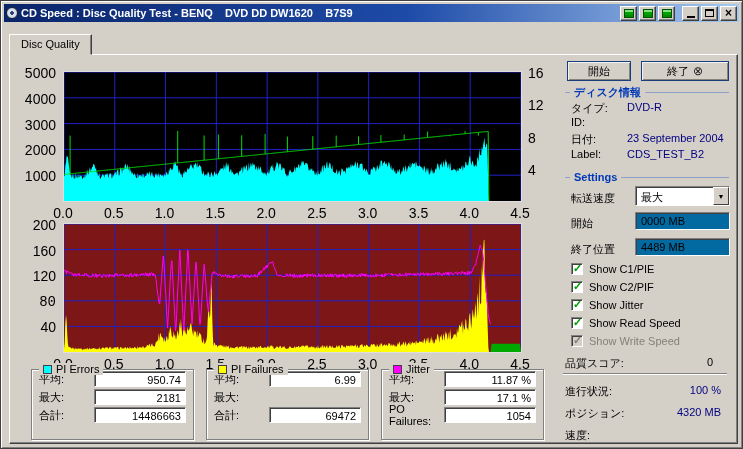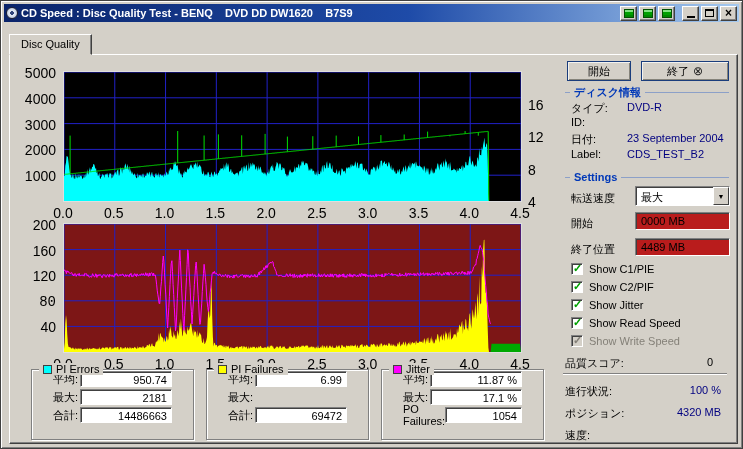--- a/index.html
+++ b/index.html
@@ -32,29 +32,29 @@
   #chart-bottom{left:53px;top:168px;width:459px;height:130px;background:#7d1616;}
   .yaxis{position:absolute;width:50px;}
   #yl-top{left:0;top:16px;height:131px;}
   #yr-top{left:514px;top:16px;width:28px;height:131px;}
   #yl-bottom{left:0;top:168px;height:130px;}
   .xaxis{position:absolute;left:53px;width:460px;height:12px;}
   #xt-top{top:150px;}
   #xt-bottom{top:301px;}
   .tick{position:absolute;font-size:14px;color:#000;}
   #yl-top .tick,#yl-bottom .tick{right:4px;}
-  #yr-top .tick{left:4px;margin-top:32px;}
+  #yr-top .tick{left:4px;}
   .xtick{transform:translateX(-50%);}
   
   .lg{position:absolute;top:314px;width:163px;height:71px;border:1px solid #808080;
     box-shadow:inset 1px 1px 0 #fff,1px 1px 0 #fff;}
   .lg-title{position:absolute;top:-7px;left:7px;background:#d4d0c8;padding:0 4px;font-size:11px;
     display:flex;align-items:center;gap:4px;}
   .sq{width:9px;height:9px;border:1px solid #404040;display:inline-block;}
-  .lg-row{display:flex;align-items:center;height:18px;margin:0 21px;}
+  .lg-row{display:flex;align-items:center;height:18px;margin:0 7px;}
   .lg-row:first-of-type{margin-top:9px;}
   .lg-label{flex:1;font-size:11px;}
   .lg-val{width:92px;height:16px;background:#fff;font-size:11px;line-height:14px;text-align:right;
     padding:1px 4px 0 2px;border:1px solid;border-color:#808080 #fff #fff #808080;box-shadow:inset 1px 1px 0 #404040;}
   
   .panel{position:absolute;left:547px;top:0;width:178px;height:389px;}
   .btn{position:absolute;background:#d4d0c8;font-size:11px;color:#000;text-align:center;
     border:1px solid #1a3d7c;box-shadow:inset 1px 1px 0 #f3f2ee,inset -1px -1px 0 #85837a;
     display:flex;align-items:center;justify-content:center;gap:4px;padding:0;}
   .btn-start{left:10px;top:6px;width:64px;height:20px;}
@@ -65,21 +65,21 @@
   .section-h::before{content:"";width:5px;border-top:1px solid #8ca0c8;}
   .section-h::after{content:"";flex:1;border-top:1px solid #8ca0c8;}
   .prow{position:absolute;font-size:11px;color:#000;white-space:nowrap;}
   .pval{color:#000080;}
   .combo{position:absolute;left:78px;width:95px;height:20px;background:#fff;
     border:1px solid;border-color:#808080 #fff #fff #808080;box-shadow:inset 1px 1px 0 #404040;display:flex;}
   .combo-text{flex:1;font-size:11px;padding:3px 0 0 5px;border-radius:6px;}
   .combo-btn{width:16px;background:#d4d0c8;border:1px solid;border-color:#fff #404040 #404040 #fff;
     display:flex;align-items:center;justify-content:center;}
   .combo-arrow{font-size:7px;line-height:7px;}
-  .field{position:absolute;left:78px;width:95px;height:18px;background:#b91c1c;font-size:11px;
+  .field{position:absolute;left:78px;width:95px;height:18px;background:#0369a1;font-size:11px;
     padding:2px 0 0 5px;border:1px solid;border-color:#808080 #fff #fff #808080;box-shadow:inset 1px 1px 0 #404040;}
   .cbrow{position:absolute;left:14px;height:16px;display:flex;align-items:center;gap:6px;}
   .cbbox{width:12px;height:12px;background:#fff;border:1px solid;border-color:#808080 #fff #fff #808080;
     box-shadow:inset 1px 1px 0 #404040;position:relative;}
   .cbrow.checked .cbbox::after{content:"\2713";position:absolute;left:1px;top:-2px;font-size:11px;
     font-weight:bold;color:#00a000;}
   .cbrow .cblabel{font-size:11px;}
   .cbrow.disabled .cblabel{color:#848078;}
   .cbrow.disabled .cbbox{background:#d4d0c8;}
   .cbrow.disabled.checked .cbbox::after{color:#848078;}

